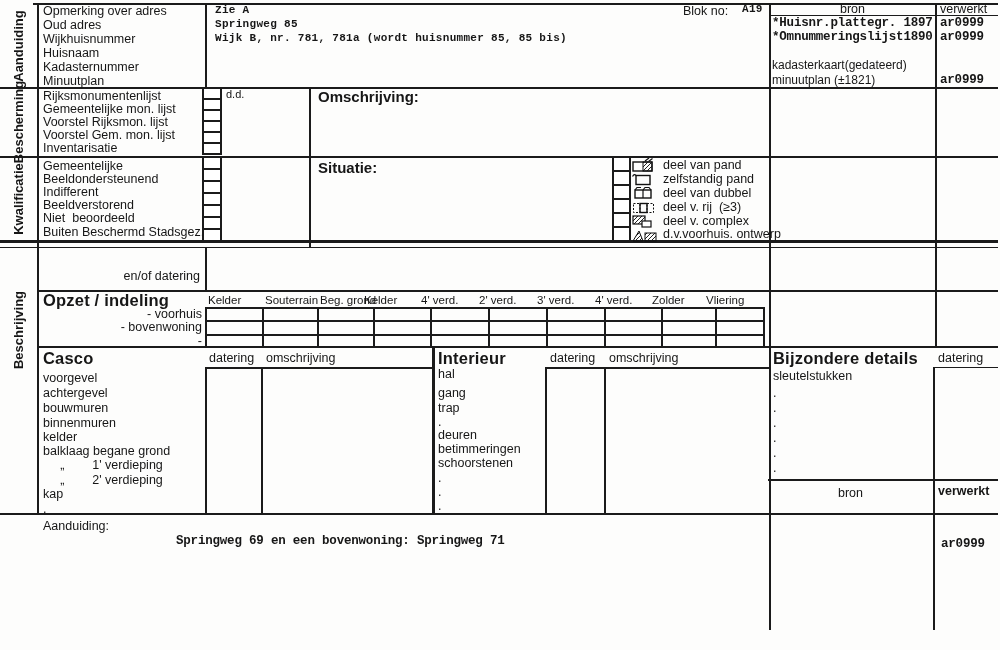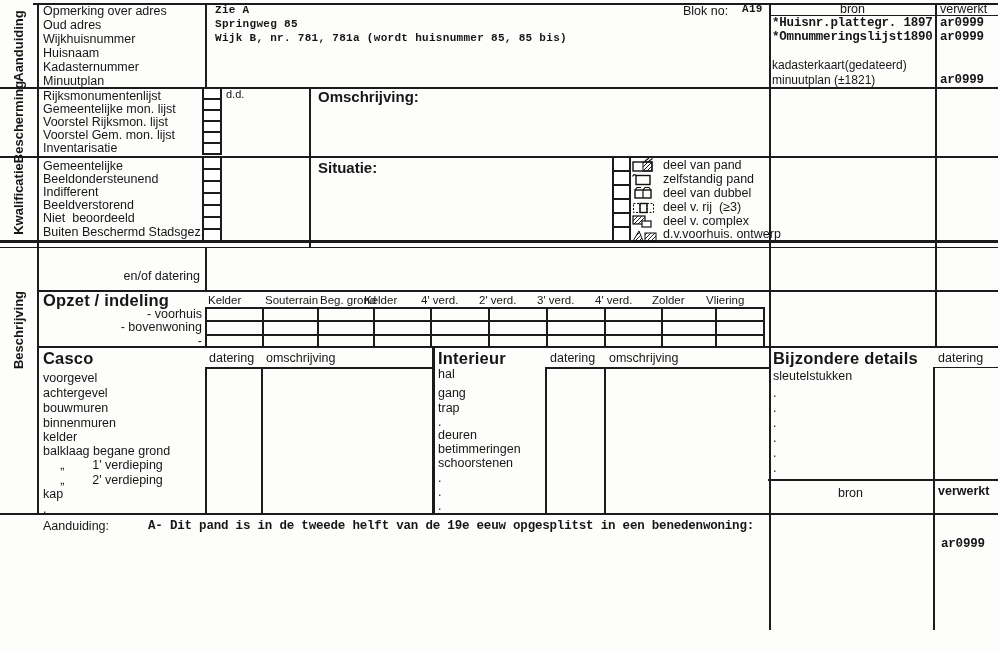--- a/index.html
+++ b/index.html
@@ -255,15 +255,15 @@
   <div class="t" style="left:773px;top:417px">.</div>
   <div class="t" style="left:773px;top:432px">.</div>
   <div class="t" style="left:773px;top:447px">.</div>
   <div class="t" style="left:773px;top:462px">.</div>
 
   <div class="t ctr" style="left:768px;top:487px;width:165px">bron</div>
   <div class="t bold" style="left:938px;top:485px">verwerkt</div>
   <div class="t mono-sm" style="left:941px;top:538px">ar0999</div>
 
   <div class="t" style="left:43px;top:520px">Aanduiding:</div>
-  <div class="t mono-sm" style="left:148px;top:520px">A- Dit pand is in de tweede helft van de 19e eeuw opgesplitst in een benedenwoning:</div>
+  <div class="t mono-sm" style="left:176px;top:535px">Springweg 69 en een bovenwoning: Springweg 71</div>
 
 </div>
 
 </body></html>

